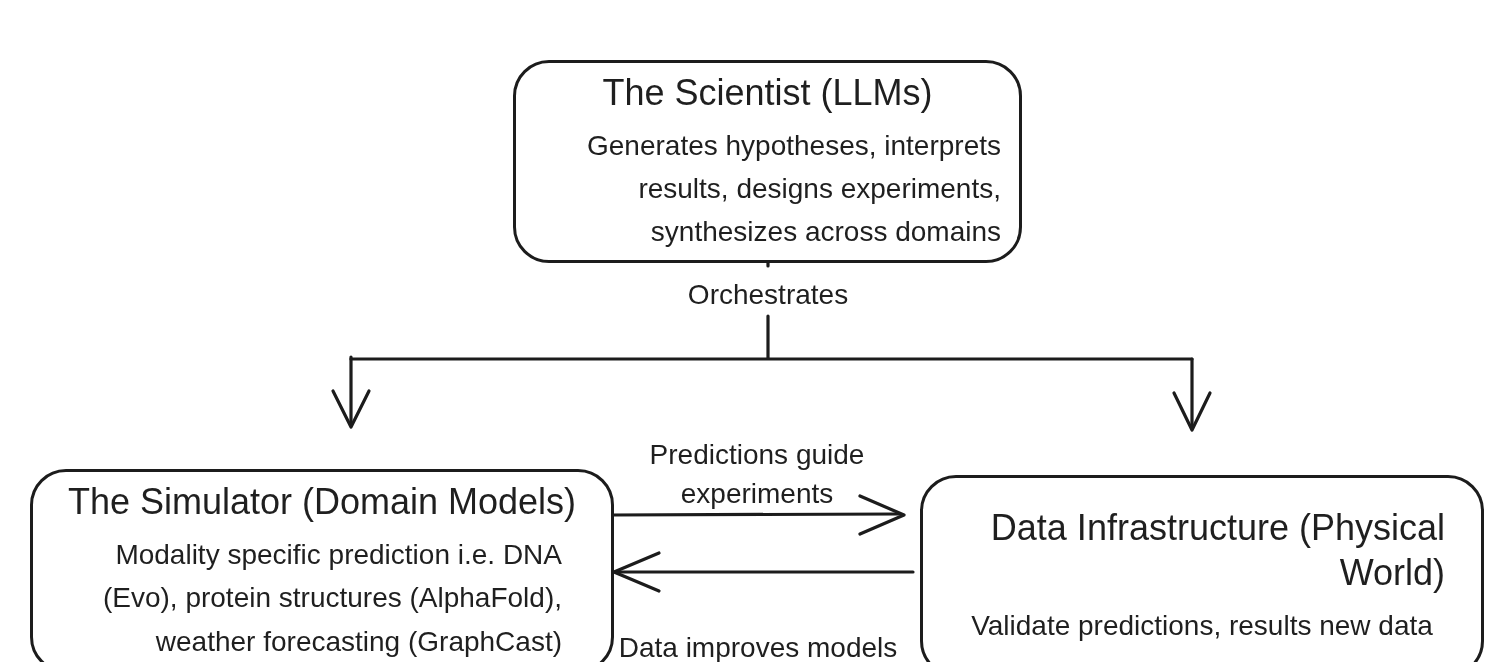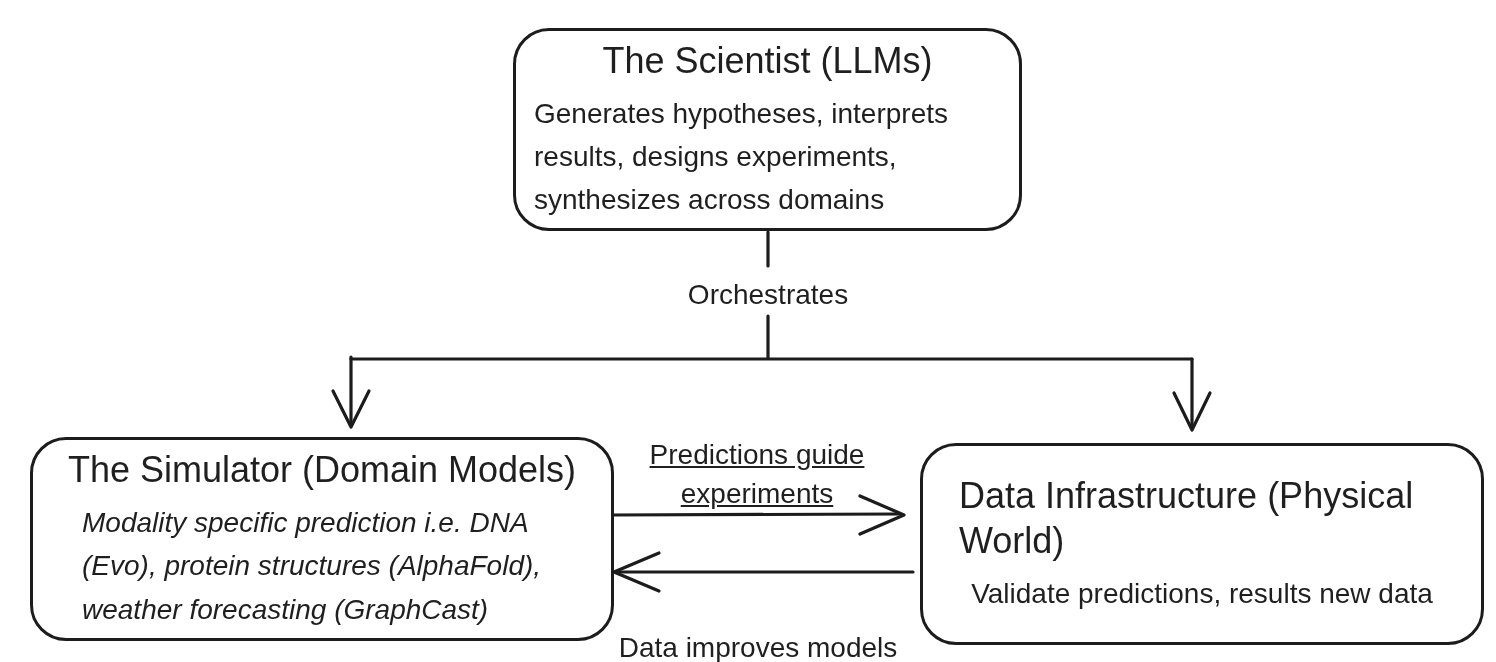--- a/index.html
+++ b/index.html
@@ -35,22 +35,23 @@
   }
   .node {
     position: absolute;
     border: 3px solid var(--stroke);
     border-radius: 36px;
     background: var(--background);
     display: flex;
     flex-direction: column;
     justify-content: center;
     align-items: center;
-    text-align: left;
+    text-align: right;
     gap: 9px;
+    margin-top: 32px;
   }
   .node-title {
     font-size: 36px;
     line-height: 1.25;
     font-weight: 400;
     color: var(--text);
   }
   .node-desc {
     font-size: 28px;
     line-height: 1.54;
@@ -60,41 +61,40 @@
     left: 513px; top: 28px;
     width: 509px; height: 203px;
     padding: 6px 18px;
   }
   .node-scientist .node-desc { max-width: 469px; }
   .node-simulator {
     left: 30px; top: 437px;
     width: 584px; height: 204px;
     padding: 6px 30px;
   }
-  .node-simulator .node-desc { max-width: 480px; font-style: italic; }
+  .node-simulator .node-desc { max-width: 480px; }
   .node-data-infrastructure {
     left: 920px; top: 443px;
     width: 564px; height: 202px;
     padding: 6px 36px;
   }
   .edge-label {
     position: absolute;
     font-size: 28px;
     line-height: 1.38;
     text-align: center;
     color: var(--text);
     transform: translateX(-50%);
     white-space: nowrap;
   }
   .edge-label-orchestrates { left: 768px; top: 276px; }
   .edge-label-predictions {
     left: 757px; top: 436px;
     width: 240px;
     white-space: normal;
-    text-decoration: underline;
   }
   .edge-label-data-improves { left: 758px; top: 622px; margin-top: 7px; }
 </style>
 </head>
 <body>
 
 <div class="canvas">
 
   <svg class="connectors" viewBox="0 0 1496 662" aria-hidden="true">
 

